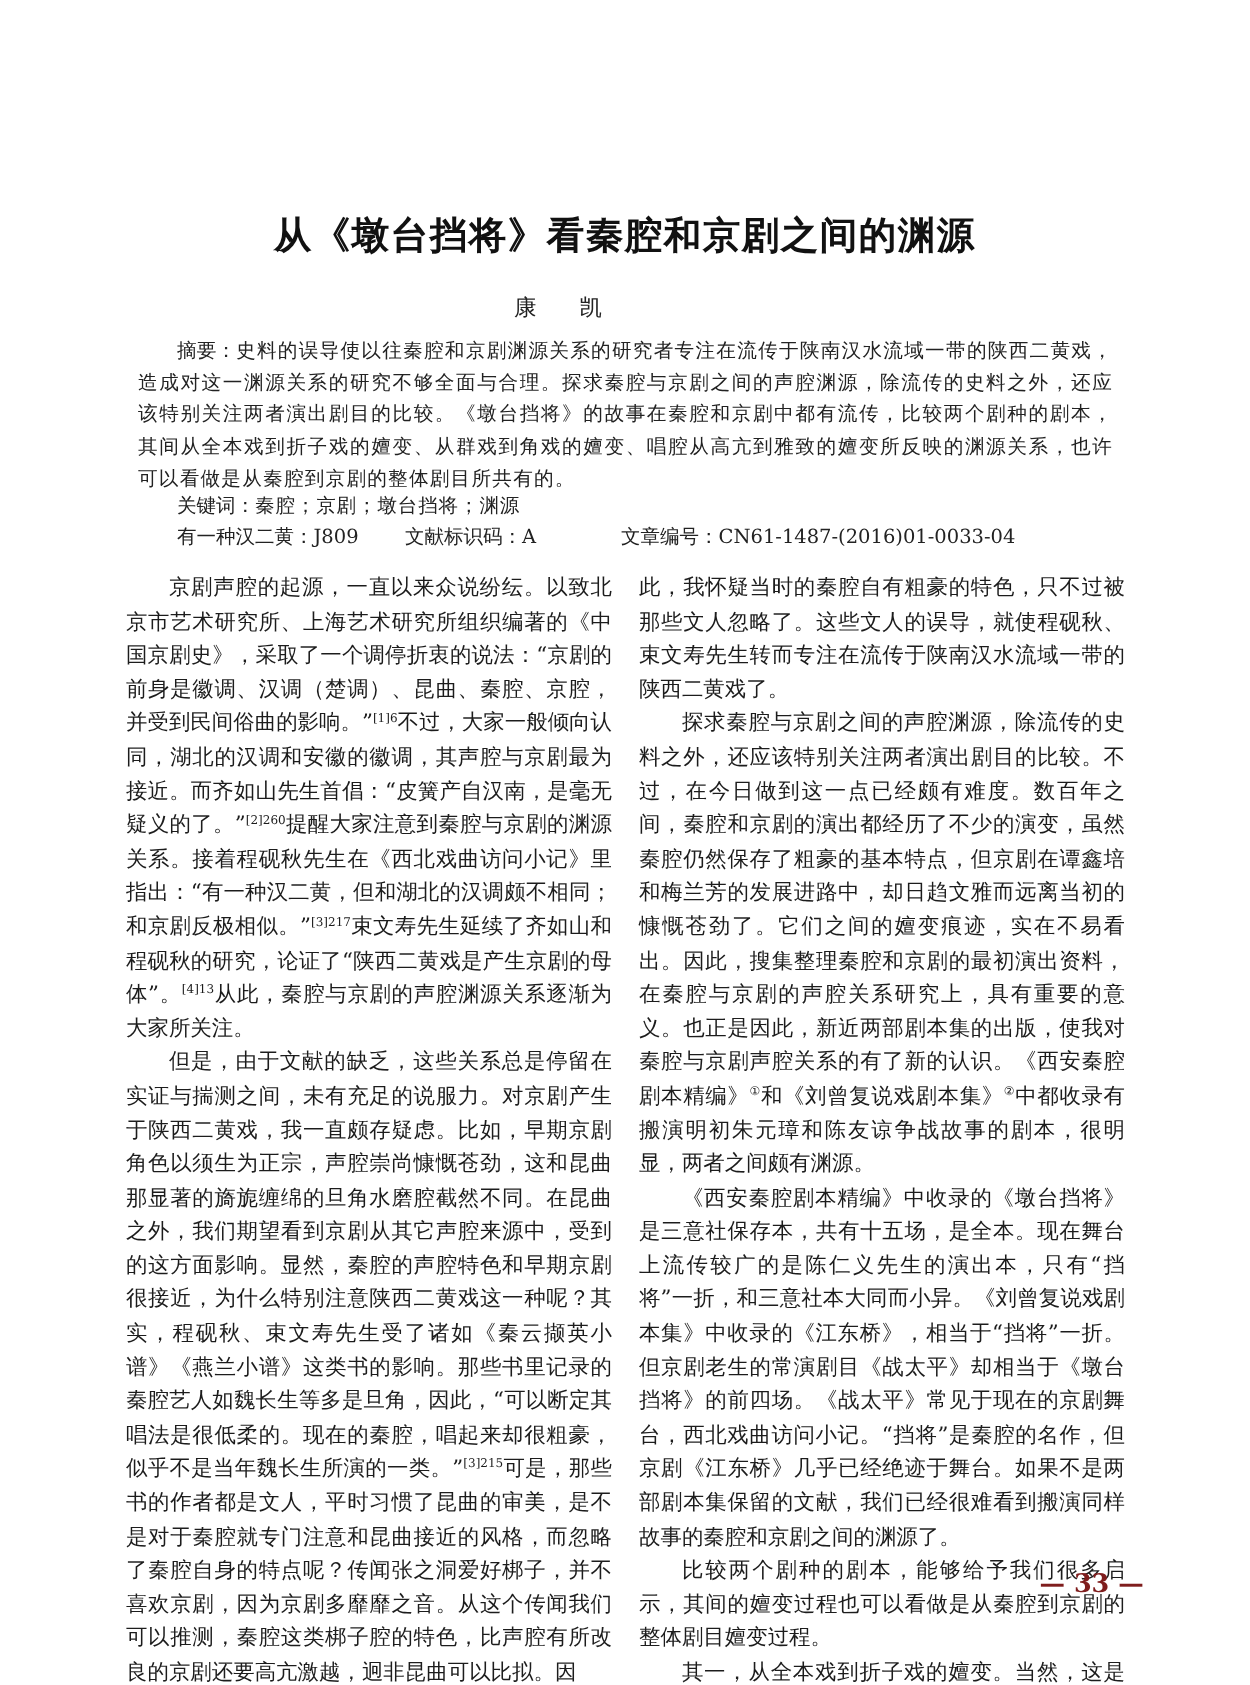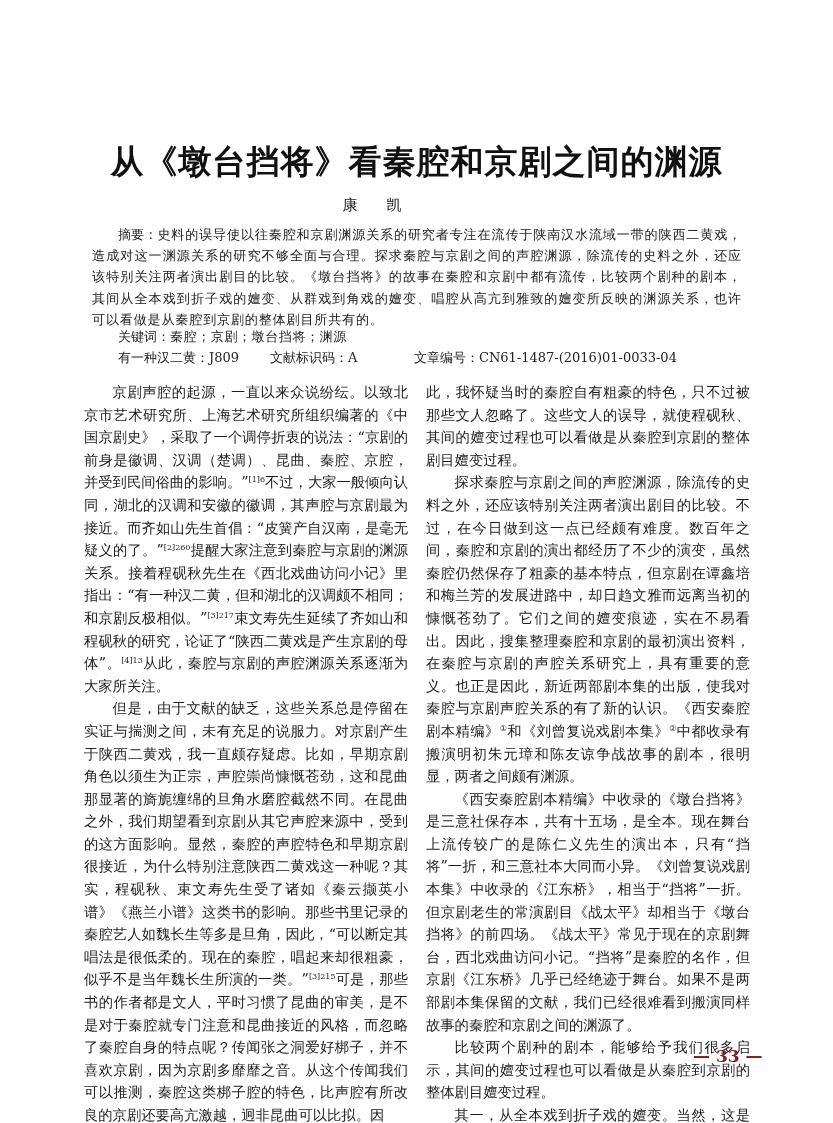--- a/index.html
+++ b/index.html
@@ -1,19 +1,19 @@
 <!DOCTYPE html>
 <html><head>
 <meta charset="utf-8">
 <style>
   html, body { margin: 0; padding: 0; background: #ffffff; }
   body { width: 833px; height: 1123px; position: relative; overflow: hidden;
          font-family: "DejaVu Serif", "Liberation Serif", serif; color: #1a1a1a; }
   .title { position: absolute; top: 140px; left: 0; width: 833px; text-align: center;
-           font-family: "DejaVu Serif", serif; font-weight: bold; font-size: 33px;
+           font-family: "DejaVu Serif", serif; font-weight: bold; font-size: 25px;
            letter-spacing: 1px; color: #111; }
   .author { position: absolute; top: 196px; left: 0; width: 756px; text-align: center;
             font-size: 15px; letter-spacing: 12px; color: #222; }
   .abstract { position: absolute; top: 224px; left: 92px; width: 650px;
               font-size: 13.1px; line-height: 21.2px; color: #222;
               text-indent: 26px; text-align: justify; letter-spacing: 0.8px; }
   .abstract .label { font-family: "DejaVu Sans", sans-serif; font-weight: normal; letter-spacing: 0; }
   .keywords { position: absolute; top: 328px; left: 118px; font-size: 13px; color: #222; letter-spacing: 0.6px; }
   .keywords .label, .meta .label { font-family: "DejaVu Sans", sans-serif; font-weight: normal; letter-spacing: 0; }
   .meta { position: absolute; top: 349px; left: 118px; width: 640px; font-size: 13px; color: #222; }
@@ -47,20 +47,20 @@
   <span class="item" style="left:152px"><span class="label">文献标识码：</span><span>A</span></span>
   <span class="item" style="left:296px"><span class="label">文章编号：</span><span>CN61-1487-(2016)01-0033-04</span></span>
 </div>
 
 <div class="col left">
   <p><span>京剧声腔的起源，一直以来众说纷纭。以致北京市艺术研究所、上海艺术研究所组织编著的《中国京剧史》，采取了一个调停折衷的说法：“京剧的前身是徽调、汉调（楚调）、昆曲、秦腔、京腔，并受到民间俗曲的影响。”</span><sup>[1]6</sup><span>不过，大家一般倾向认同，湖北的汉调和安徽的徽调，其声腔与京剧最为接近。而齐如山先生首倡：“皮簧产自汉南，是毫无疑义的了。”</span><sup>[2]260</sup><span>提醒大家注意到秦腔与京剧的渊源关系。接着程砚秋先生在《西北戏曲访问小记》里指出：“有一种汉二黄，但和湖北的汉调颇不相同；和京剧反极相似。”</span><sup>[3]217</sup><span>束文寿先生延续了齐如山和程砚秋的研究，论证了“陕西二黄戏是产生京剧的母体”。</span><sup>[4]13</sup><span>从此，秦腔与京剧的声腔渊源关系逐渐为大家所关注。</span></p>
   <p><span>但是，由于文献的缺乏，这些关系总是停留在实证与揣测之间，未有充足的说服力。对京剧产生于陕西二黄戏，我一直颇存疑虑。比如，早期京剧角色以须生为正宗，声腔崇尚慷慨苍劲，这和昆曲那显著的旖旎缠绵的旦角水磨腔截然不同。在昆曲之外，我们期望看到京剧从其它声腔来源中，受到的这方面影响。显然，秦腔的声腔特色和早期京剧很接近，为什么特别注意陕西二黄戏这一种呢？其实，程砚秋、束文寿先生受了诸如《秦云撷英小谱》《燕兰小谱》这类书的影响。那些书里记录的秦腔艺人如魏长生等多是旦角，因此，“可以断定其唱法是很低柔的。现在的秦腔，唱起来却很粗豪，似乎不是当年魏长生所演的一类。”</span><sup>[3]215</sup><span>可是，那些书的作者都是文人，平时习惯了昆曲的审美，是不是对于秦腔就专门注意和昆曲接近的风格，而忽略了秦腔自身的特点呢？传闻张之洞爱好梆子，并不喜欢京剧，因为京剧多靡靡之音。从这个传闻我们可以推测，秦腔这类梆子腔的特色，比声腔有所改良的京剧还要高亢激越，迥非昆曲可以比拟。因</span></p>
 </div>
 
 <div class="col right">
-  <p class="cont"><span>此，我怀疑当时的秦腔自有粗豪的特色，只不过被那些文人忽略了。这些文人的误导，就使程砚秋、其间的嬗变过程也可以看做是从秦腔到京剧的整体剧目嬗变过程。</span></p>
+  <p class="cont"><span>此，我怀疑当时的秦腔自有粗豪的特色，只不过被那些文人忽略了。这些文人的误导，就使程砚秋、束文寿先生转而专注在流传于陕南汉水流域一带的陕西二黄戏了。</span></p>
   <p><span>探求秦腔与京剧之间的声腔渊源，除流传的史料之外，还应该特别关注两者演出剧目的比较。不过，在今日做到这一点已经颇有难度。数百年之间，秦腔和京剧的演出都经历了不少的演变，虽然秦腔仍然保存了粗豪的基本特点，但京剧在谭鑫培和梅兰芳的发展进路中，却日趋文雅而远离当初的慷慨苍劲了。它们之间的嬗变痕迹，实在不易看出。因此，搜集整理秦腔和京剧的最初演出资料，在秦腔与京剧的声腔关系研究上，具有重要的意义。也正是因此，新近两部剧本集的出版，使我对秦腔与京剧声腔关系的有了新的认识。《西安秦腔剧本精编》</span><sup>①</sup><span>和《刘曾复说戏剧本集》</span><sup>②</sup><span>中都收录有搬演明初朱元璋和陈友谅争战故事的剧本，很明显，两者之间颇有渊源。</span></p>
   <p><span>《西安秦腔剧本精编》中收录的《墩台挡将》是三意社保存本，共有十五场，是全本。现在舞台上流传较广的是陈仁义先生的演出本，只有“挡将”一折，和三意社本大同而小异。《刘曾复说戏剧本集》中收录的《江东桥》，相当于“挡将”一折。但京剧老生的常演剧目《战太平》却相当于《墩台挡将》的前四场。《战太平》常见于现在的京剧舞台，西北戏曲访问小记。“挡将”是秦腔的名作，但京剧《江东桥》几乎已经绝迹于舞台。如果不是两部剧本集保留的文献，我们已经很难看到搬演同样故事的秦腔和京剧之间的渊源了。</span></p>
   <p><span>比较两个剧种的剧本，能够给予我们很多启示，其间的嬗变过程也可以看做是从秦腔到京剧的整体剧目嬗变过程。</span></p>
   <p><span>其一，从全本戏到折子戏的嬗变。当然，这是秦腔和</span></p>
 </div>
 
 <div class="pageno">— 33 —</div>
 
 </body></html>

